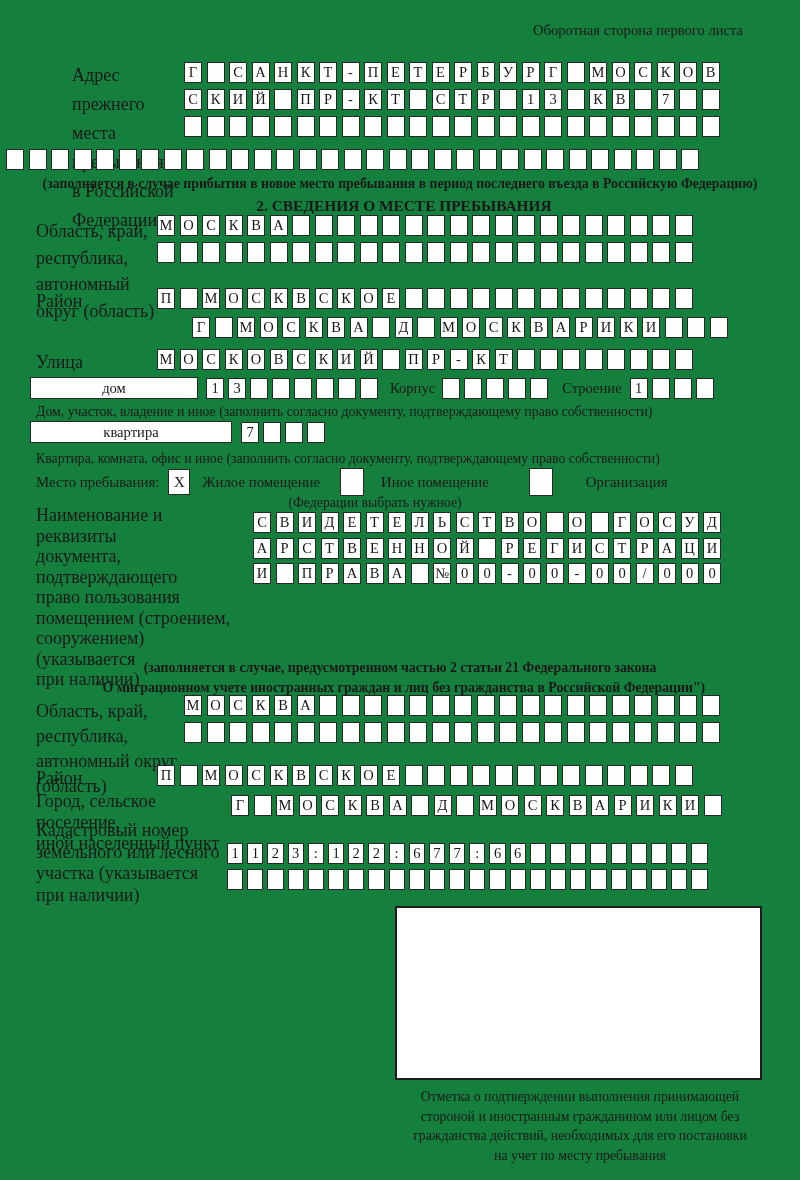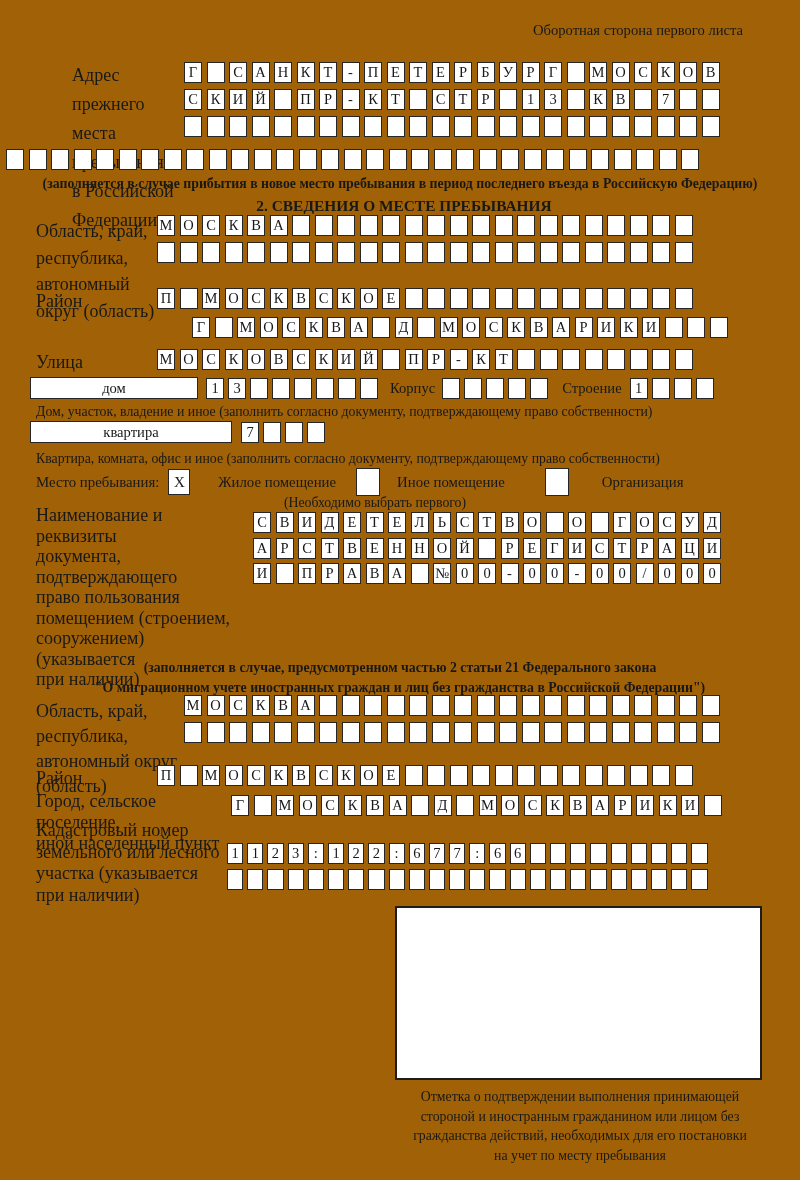--- a/index.html
+++ b/index.html
@@ -1,17 +1,17 @@
 <!DOCTYPE html>
 <html><head>
 <meta charset="utf-8">
 <style>
   html,body{margin:0;padding:0;background:#fff;}
   .page{
-    position:relative;width:800px;height:1180px;background:#a16207;overflow:hidden;
+    position:relative;width:800px;height:1180px;background:#15803d;overflow:hidden;
     font-family:"Liberation Serif","DejaVu Serif",serif;color:#181818;
   }
   .abs{position:absolute;}
   .corner-note{top:22px;right:57px;font-size:14.6px;}
   .lbl{font-size:18px;line-height:20px;}
   .caption{font-size:13.8px;}
   .center{left:0;right:0;text-align:center;font-weight:bold;}
   .bold{font-weight:bold;padding-left:8px;}
   .pre{white-space:pre-line;}
 
@@ -352,27 +352,27 @@
         <span class="cell"></span>
         <span class="cell"></span>
         <span class="cell"></span>
       </div>
   </div>
   <div class="abs caption" style="left:36px;top:451px;">Квартира, комната, офис и иное (заполнить согласно документу, подтверждающему право собственности)</div>
 
   <div class="abs mesto" style="left:36px;top:468px;">
     <span>Место пребывания:</span>
     <span class="cbox" style="margin-left:9px;">X</span>
-    <span style="margin-left:28px;text-align:right;">Жилое помещение</span>
+    <span style="margin-left:12px;text-align:right;">Жилое помещение</span>
     <span class="cbox" style="margin-left:20px;width:22px;height:26px;"></span>
     <span style="margin-left:17px;">Иное помещение</span>
     <span class="cbox" style="margin-left:40px;width:22px;height:26px;"></span>
     <span style="margin-left:33px;">Организация</span>
   </div>
-  <div class="abs caption" style="left:150px;top:495px;width:450px;text-align:center;">(Необходимо выбрать первого)</div>
+  <div class="abs caption" style="left:150px;top:495px;width:450px;text-align:center;">(Федерации выбрать нужное)</div>
 
   <div class="abs lbl pre" style="left:36px;top:505px;width:205px;line-height:20.5px;">Наименование и реквизиты
 документа, подтверждающего
 право пользования
 помещением (строением,
 сооружением) (указывается
 при наличии)</div>
   <div class="abs rows-v4" style="left:253px;top:512px;">
     <div class="cellrow">
         <span class="cell">С</span>

